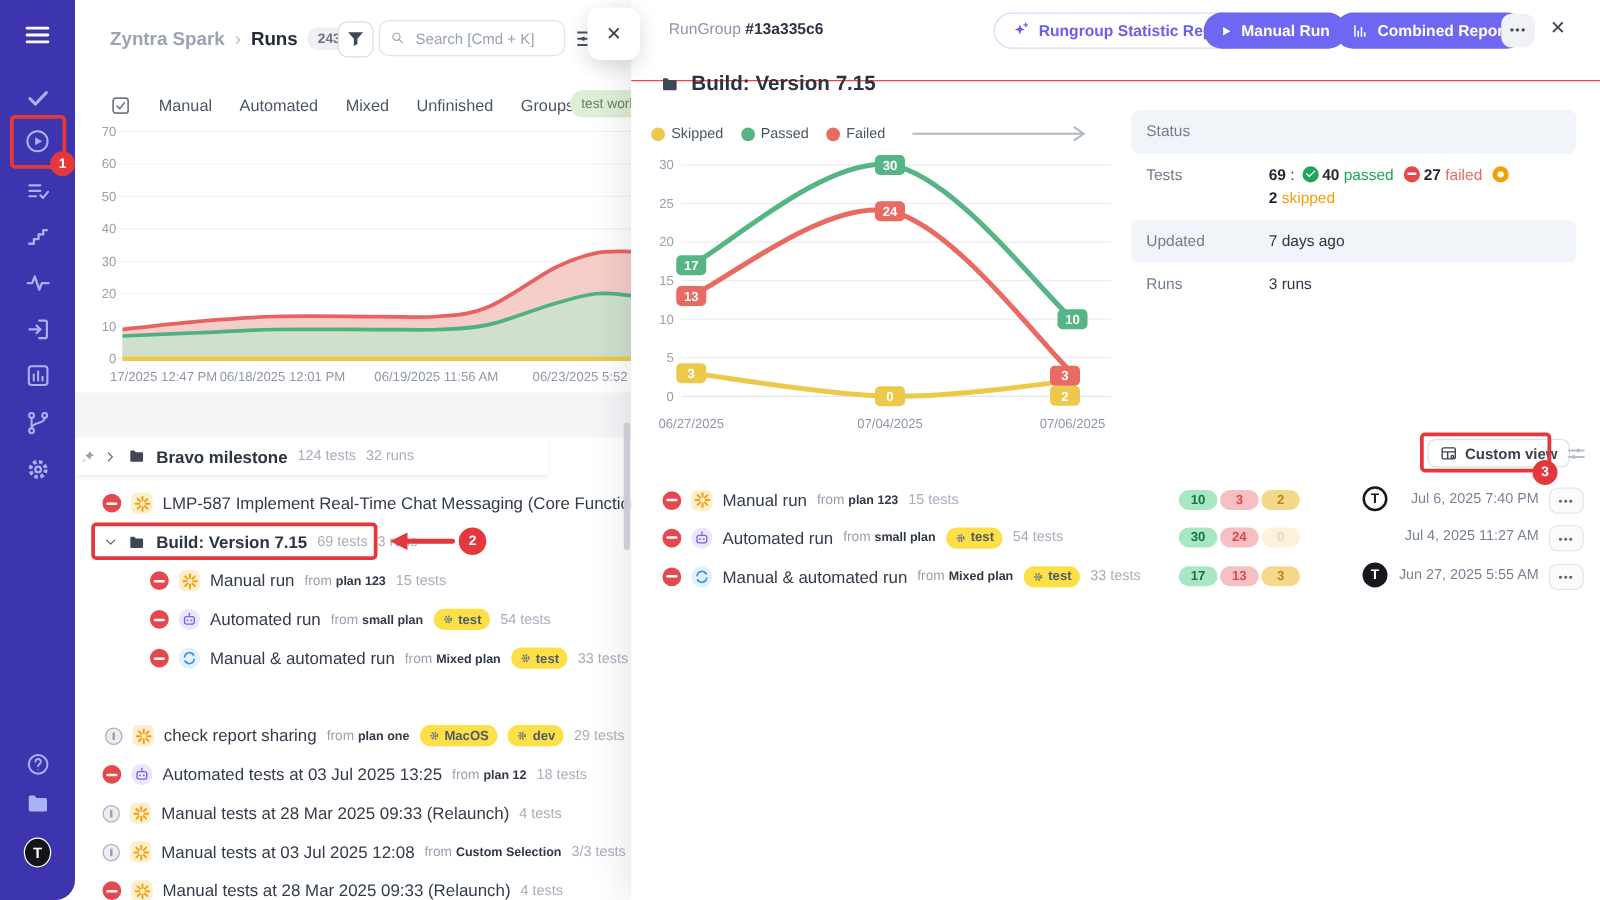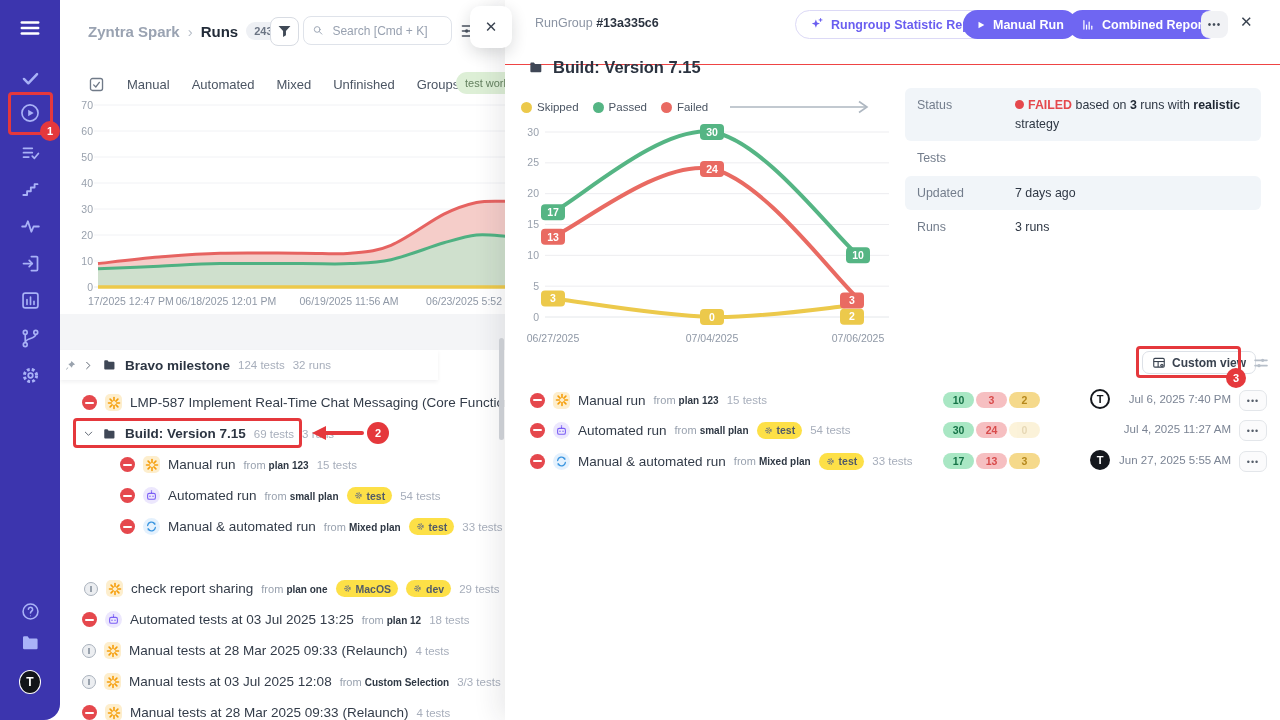--- a/index.html
+++ b/index.html
@@ -630,24 +630,24 @@
         <rect x="325" y="178.5" width="24" height="16" rx="4" fill="#e96a62"></rect>
         <text x="337" y="190.3" text-anchor="middle" font-size="10.5" font-weight="bold" fill="#fff">3</text>
         <text x="38" y="228" text-anchor="middle" font-size="10.5" fill="#8f98a6">06/27/2025</text>
         <text x="197" y="228" text-anchor="middle" font-size="10.5" fill="#8f98a6">07/04/2025</text>
         <text x="343" y="228" text-anchor="middle" font-size="10.5" fill="#8f98a6">07/06/2025</text>
       </svg>
 
     <div class="info">
       <div class="irow alt">
         <div class="ilabel">Status</div>
-        <div class="ival"><span class="dot-red"></span><span class="t-red">FAILED</span><span> based on </span><b>3</b><span> runs with </span><b>realistic</b><span> strategy</span></div>
       </div>
       <div class="irow">
         <div class="ilabel">Tests</div>
+        <div class="ival"><b>69</b> <span>:</span><span class="mini gchk first"></span><b class="t-green">40</b>&nbsp;<span class="t-green">passed</span><span class="mini rmin"></span><b class="t-red">27</b>&nbsp;<span class="t-red" style="font-weight:normal;color:#e96a62">failed</span><span class="mini oskp"></span><b class="t-orange">2</b>&nbsp;<span class="t-orange">skipped</span></div>
       </div>
       <div class="irow alt">
         <div class="ilabel">Updated</div>
         <div class="ival">7 days ago</div>
       </div>
       <div class="irow">
         <div class="ilabel">Runs</div>
         <div class="ival">3 runs</div>
       </div>
     </div>

